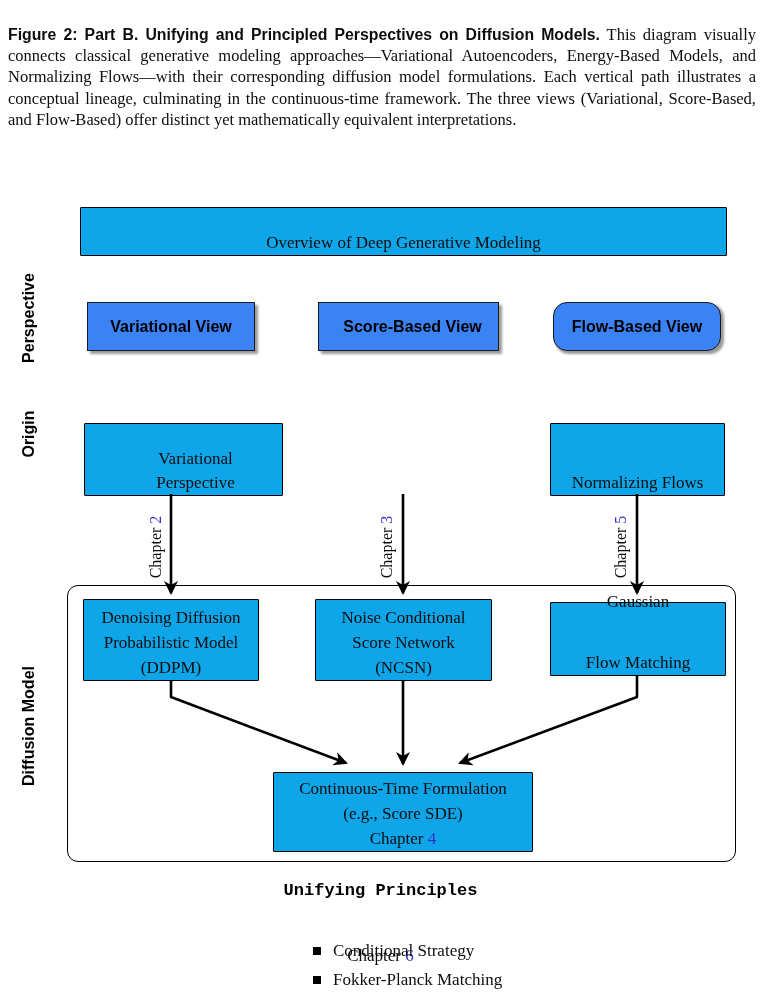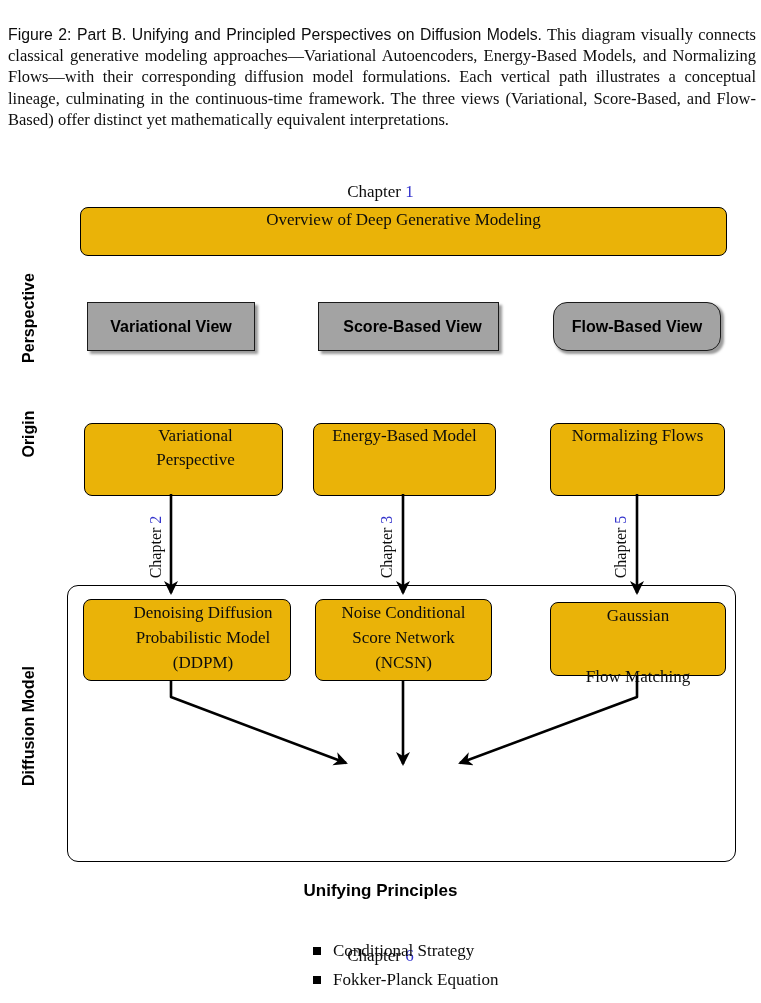--- a/index.html
+++ b/index.html
@@ -7,32 +7,32 @@
     position:relative; width:761px; height:1003px; background:#ffffff;
     font-family:"Liberation Serif", serif; color:#111; overflow:hidden;
   }
 
   
   #caption {
     position:absolute; left:8px; top:7px; width:748px;
     font-size:16.5px; line-height:21.4px; text-align:justify; color:#0d0d0d;
   }
   #caption .cap-bold {
-    font-family:"Liberation Sans", sans-serif; font-weight:normal; font-size:15.8px;
+    font-family:"Liberation Sans", sans-serif; font-weight:bold; font-size:15.8px;
   }
 
   
   .node {
-    position:absolute; border:1.5px solid #000; border-radius:8px; background:#eab308;
-    display:flex; flex-direction:column; align-items:center; justify-content:flex-start;
+    position:absolute; border:1.5px solid #000; border-radius:1px; background:#0ea5e9;
+    display:flex; flex-direction:column; align-items:center; justify-content:flex-end;
     text-align:center; font-size:17px; line-height:24px; color:#0d0d0d;
   }
   
   .pbox {
-    position:absolute; border:1.5px solid #1a1a1a; background:#a3a3a3;
+    position:absolute; border:1.5px solid #1a1a1a; background:#3b82f6;
     box-shadow:2.5px 2.5px 2.5px #9a9a9a;
     display:flex; align-items:center; justify-content:center;
     font-family:"Liberation Sans", sans-serif; font-weight:bold; font-size:16px; color:#000;
   }
   
   #diffusion-container {
     position:absolute; left:67px; top:585px; width:667px; height:275px;
     border:1.5px solid #000; border-radius:11px; background:transparent;
   }
   
@@ -43,38 +43,37 @@
   }
   .arrow-label {
     position:absolute; width:110px; height:18px; text-align:center;
     font-size:16px; color:#0d0d0d; transform:rotate(-90deg); white-space:nowrap;
   }
   .chapter-num { color:#3333cc; }
   .centered-line {
     position:absolute; left:0; width:761px; text-align:center; color:#0d0d0d;
   }
   #unifying-title {
-    font-family:Liberation Sans, sans-serif; font-weight:bold; font-size:17px; color:#000;
+    font-family:Liberation Mono, monospace; font-weight:bold; font-size:17px; color:#000;
   }
   .bullet-row {
     position:absolute; left:313px; display:flex; align-items:center; font-size:17px; color:#0d0d0d;
   }
   .bullet-square {
     width:8px; height:8px; background:#000; margin-right:12px; flex:0 0 auto;
   }
   #arrow-overlay { position:absolute; left:0; top:0; pointer-events:none; }
 </style>
 </head>
 <body>
 
 <div id="canvas">
 
   <p id="caption"><span class="cap-bold">Figure 2: Part B. Unifying and Principled Perspectives on Diffusion Models.</span><span> This diagram visually connects classical generative modeling approaches—Variational Autoencoders, Energy-Based Models, and Normalizing Flows—with their corresponding diffusion model formulations. Each vertical path illustrates a conceptual lineage, culminating in the continuous-time framework. The three views (Variational, Score-Based, and Flow-Based) offer distinct yet mathematically equivalent interpretations.</span></p>
 
-  <div class="centered-line" style="top:182px; font-size:17px;"><span>Chapter </span><span class="chapter-num">1</span></div>
 
   <div class="node" style="left:80px; top:207px; width:645px; height:47px;">
     <span>Overview of Deep Generative Modeling</span>
   </div>
 
   <div class="side-label" style="left:-50px; top:308px;">Perspective</div>
   <div class="side-label" style="left:-50px; top:424px;">Origin</div>
   <div class="side-label" style="left:-50px; top:716px;">Diffusion Model</div>
 
   <div class="pbox" style="left:87px; top:302px; width:166px; height:47px;">
@@ -84,59 +83,61 @@
     <span>Score-Based View</span>
   </div>
   <div class="pbox" style="left:553px; top:302px; width:166px; height:47px;border-radius:14px;">
     <span>Flow-Based View</span>
   </div>
 
   <div class="node" style="left:84px; top:423px; width:173px; height:71px;padding-left:24px;">
     <span>Variational</span>
     <span>Perspective</span>
   </div>
-  <div class="node" style="left:313px; top:423px; width:181px; height:71px;">
-    <span>Energy-Based Model</span>
-  </div>
   <div class="node" style="left:550px; top:423px; width:173px; height:71px;">
     <span>Normalizing Flows</span>
   </div>
 
   <div class="arrow-label" style="left:101px; top:538px;"><span>Chapter </span><span class="chapter-num">2</span></div>
   <div class="arrow-label" style="left:332px; top:538px;"><span>Chapter </span><span class="chapter-num">3</span></div>
   <div class="arrow-label" style="left:566px; top:538px;"><span>Chapter </span><span class="chapter-num">5</span></div>
 
   <div id="diffusion-container"></div>
 
-  <div class="node" style="left:83px; top:599px; width:174px; height:80px; line-height:25px;padding-left:32px;">
+  <div class="node" style="left:83px; top:599px; width:174px; height:80px; line-height:25px;">
     <span>Denoising Diffusion</span>
     <span>Probabilistic Model</span>
     <span>(DDPM)</span>
   </div>
   <div class="node" style="left:315px; top:599px; width:175px; height:80px; line-height:25px;">
     <span>Noise Conditional</span>
     <span>Score Network</span>
     <span>(NCSN)</span>
   </div>
   <div class="node" style="left:550px; top:602px; width:174px; height:72px; line-height:25px;gap:36px;">
     <span>Gaussian</span>
     <span>Flow Matching</span>
   </div>
 
+  <div class="node" style="left:273px; top:772px; width:258px; height:78px; line-height:25px;">
+    <span>Continuous-Time Formulation</span>
+    <span>(e.g., Score SDE)</span>
+    <span><span>Chapter </span><span class="chapter-num">4</span></span>
+  </div>
 
   <div class="centered-line" id="unifying-title" style="top:881px;">Unifying Principles</div>
   <div class="centered-line" style="top:910px; font-size:17px;margin-top:36px;"><span>Chapter </span><span class="chapter-num">6</span></div>
 
   <div class="bullet-row" style="top:941px;">
     <span class="bullet-square"></span>
     <span>Conditional Strategy</span>
   </div>
   <div class="bullet-row" style="top:970px;">
     <span class="bullet-square"></span>
-    <span>Fokker-Planck Equation</span>
+    <span>Fokker-Planck Matching</span>
   </div>
 
   <svg id="arrow-overlay" width="761" height="1003" viewBox="0 0 761 1003">
     <defs>
       <marker id="arr" markerUnits="userSpaceOnUse" markerWidth="18" markerHeight="16" refX="12" refY="7" orient="auto">
         <path d="M0,0 L14,7 L0,14 L4,7 Z" fill="#000"></path>
       </marker>
     </defs>
     <path d="M171,494 L171,593" stroke="#000" stroke-width="2.6" fill="none" marker-end="url(#arr)"></path>
     <path d="M403,494 L403,593" stroke="#000" stroke-width="2.6" fill="none" marker-end="url(#arr)"></path>

